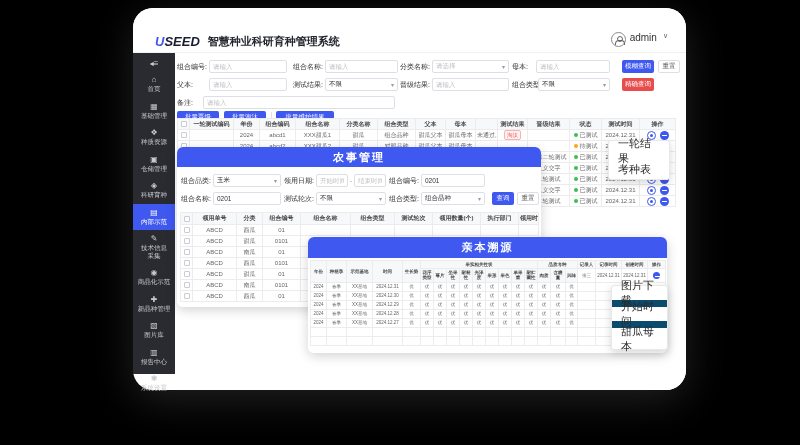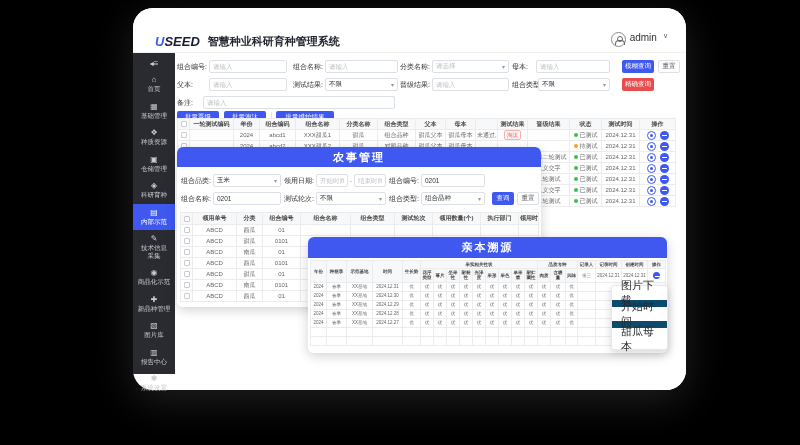--- a/index.html
+++ b/index.html
@@ -773,20 +773,24 @@
                   <td></td>
                   <td></td>
                   <td></td>
                   <td></td>
                 </tr>
           </tbody>
         </table>
       </div>
     </div>
 
+    <div class="menu menu1" style="left:433px;top:87px;width:62px;z-index:30;">
+      <div class="mi">一轮结果</div>
+      <div class="mi">考种表</div>
+    </div>
 
     <div class="menu menu2" style="left:436px;top:232px;width:57px;z-index:40;">
       <div class="mi">图片下载</div>
       <div class="mi">开始时间</div>
       <div class="mi">甜瓜母本</div>
     </div>
 
   </main>
 </div>
 </div>

